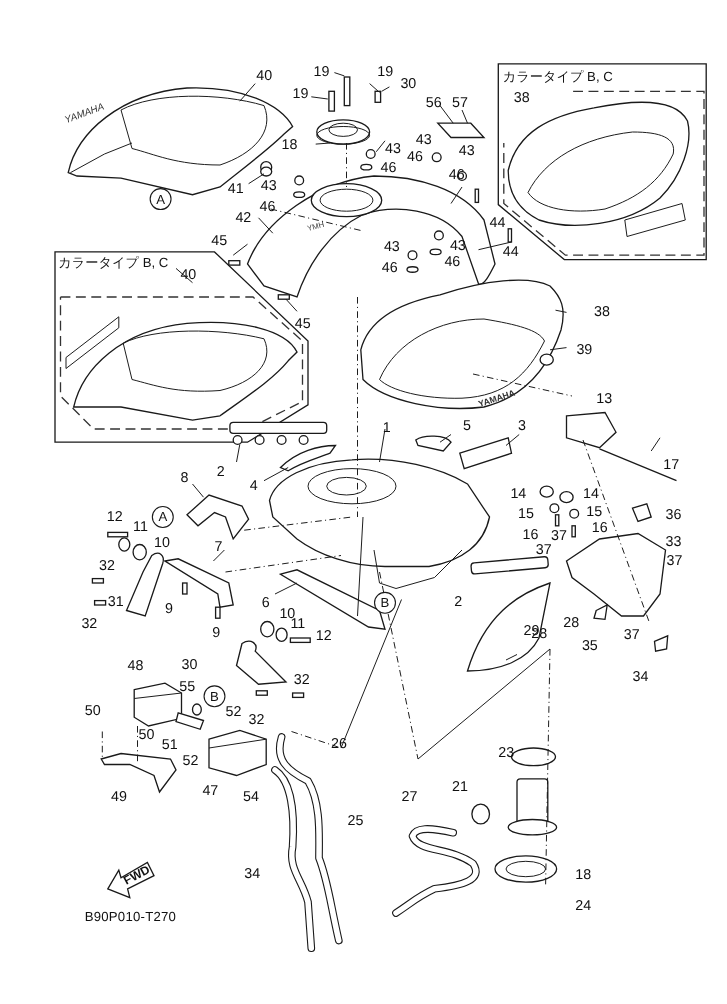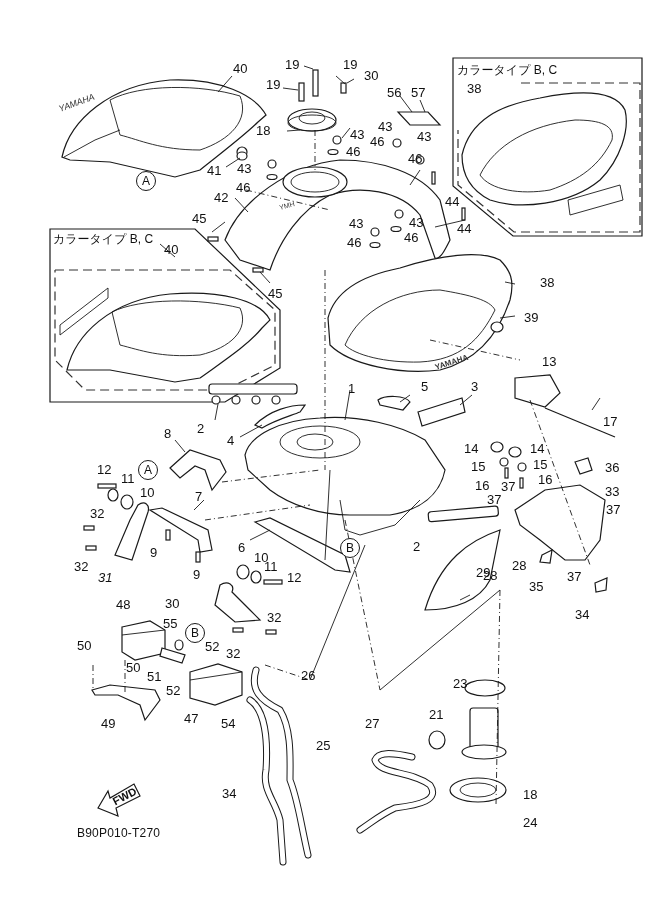--- a/index.html
+++ b/index.html
@@ -282,32 +282,32 @@
 <div class="lbl" style="left:471px;top:460px;">15</div>
 <div class="lbl" style="left:533px;top:458px;">15</div>
 <div class="lbl" style="left:475px;top:479px;">16</div>
 <div class="lbl" style="left:538px;top:473px;">16</div>
 <div class="lbl" style="left:603px;top:380px;margin-top:35px;">17</div>
 <div class="lbl" style="left:256px;top:124px;">18</div>
 <div class="lbl" style="left:285px;top:58px;">19</div>
 <div class="lbl" style="left:266px;top:78px;">19</div>
 <div class="lbl" style="left:343px;top:58px;">19</div>
 <div class="lbl" style="left:364px;top:69px;">30</div>
-<div class="lbl" style="left:411px;top:708px;margin-left:18px;">21</div>
+<div class="lbl" style="left:411px;top:708px;">21</div>
 <div class="lbl" style="left:523px;top:788px;">18</div>
 <div class="lbl" style="left:453px;top:677px;">23</div>
 <div class="lbl" style="left:523px;top:816px;">24</div>
 <div class="lbl" style="left:316px;top:729px;margin-top:10px;">25</div>
 <div class="lbl" style="left:273px;top:669px;margin-left:28px;">26</div>
 <div class="lbl" style="left:365px;top:717px;">27</div>
 <div class="lbl" style="left:483px;top:569px;">28</div>
 <div class="lbl" style="left:512px;top:559px;">28</div>
 <div class="lbl" style="left:476px;top:566px;">29</div>
 <div class="lbl" style="left:165px;top:597px;">30</div>
-<div class="lbl" style="left:98px;top:571px;font-style:italic;">31</div>
+<div class="lbl" style="left:98px;top:540px;">31</div>
 <div class="lbl" style="left:90px;top:507px;">32</div>
 <div class="lbl" style="left:74px;top:560px;">32</div>
 <div class="lbl" style="left:267px;top:611px;">32</div>
 <div class="lbl" style="left:226px;top:647px;">32</div>
 <div class="lbl" style="left:605px;top:485px;">33</div>
 <div class="lbl" style="left:575px;top:608px;">34</div>
 <div class="lbl" style="left:529px;top:580px;">35</div>
 <div class="lbl" style="left:605px;top:461px;">36</div>
 <div class="lbl" style="left:487px;top:493px;">37</div>
 <div class="lbl" style="left:501px;top:480px;">37</div>

